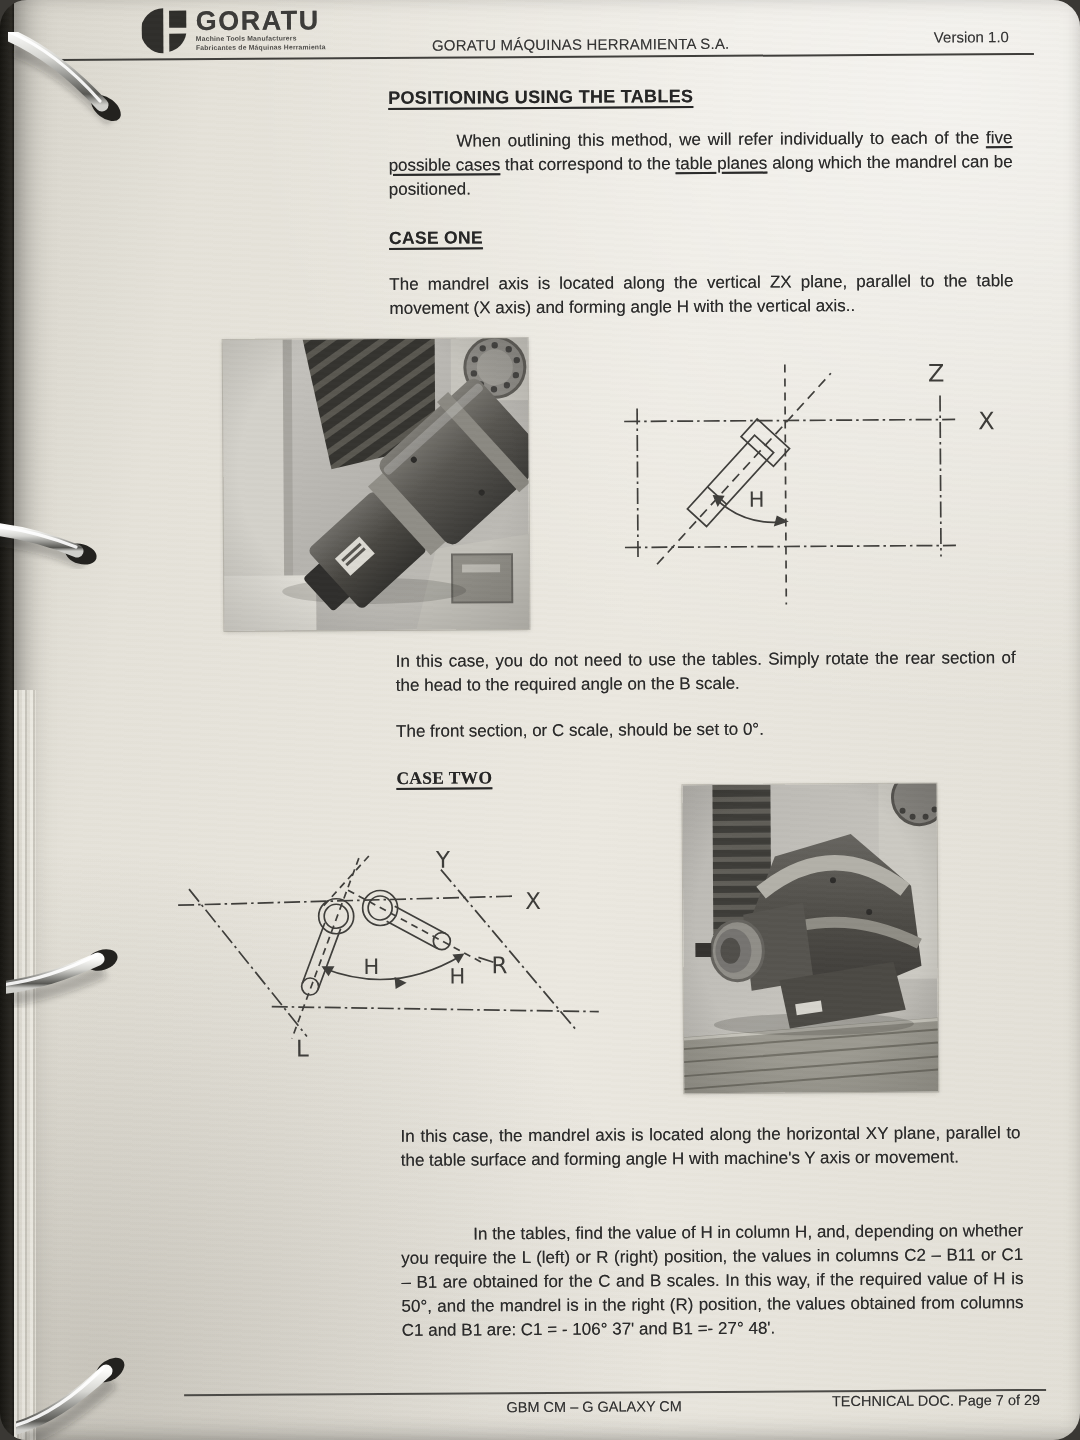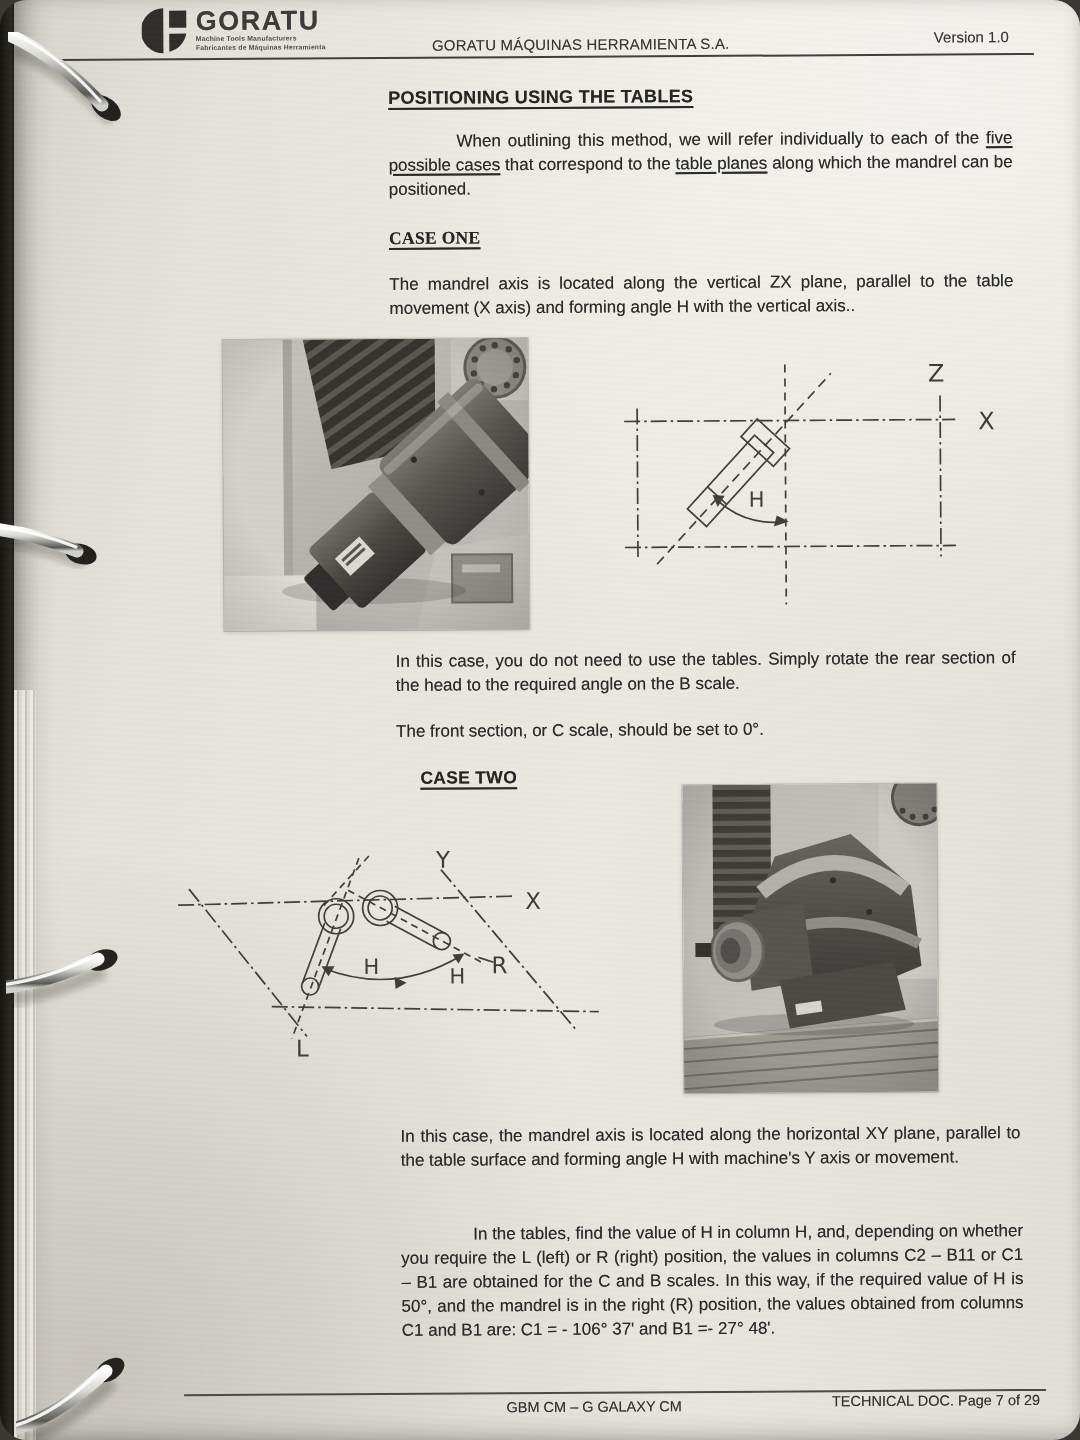--- a/index.html
+++ b/index.html
@@ -73,21 +73,21 @@
       </div>
     </div>
     <div class="hdr-company" style="left:436px;top:36px;">GORATU MÁQUINAS HERRAMIENTA S.A.</div>
     <div class="hdr-version" style="left:938px;top:31px;">Version 1.0</div>
     <div class="rule" style="left:62px;top:56px;width:976px;height:2px;"></div>
 
     <div class="hd" style="left:392px;top:87px;font-size:18px;">POSITIONING USING THE TABLES</div>
 
     <div class="para" style="left:392px;top:129px;width:624px;text-indent:68px;"><span>When outlining this method, we will refer individually to each of the </span><span class="u">five possible cases</span><span> that correspond to the </span><span class="u">table planes</span><span> along which the mandrel can be positioned.</span></div>
 
-    <div class="hd" style="left:392px;top:227px;font-family:Liberation Serif, serif;">CASE ONE</div>
+    <div class="hd" style="left:392px;top:227px;">CASE ONE</div>
     <div class="para" style="left:392px;top:272px;width:624px;">The mandrel axis is located along the vertical ZX plane, parallel to the table movement (X axis) and forming angle H with the vertical axis..</div>
 
     <div class="photo" style="left:225px;top:338px;width:305px;height:291px;">
       <svg viewBox="0 0 305 291" preserveAspectRatio="none">
         <defs>
           <linearGradient id="p1bg" x1="0" y1="0" x2="1" y2="1">
             <stop offset="0" stop-color="#c9c7c2"></stop>
               <stop offset=".5" stop-color="#b5b3ae"></stop>
               <stop offset="1" stop-color="#c1bfb9"></stop>
           </linearGradient>
@@ -173,21 +173,21 @@
         </g>
         <text class="dlabel" x="138" y="156" font-size="21">H</text>
         <text class="dlabel" x="318" y="32" font-size="24">Z</text>
         <text class="dlabel" x="368" y="80" font-size="24">X</text>
       </svg>
     </div>
 
     <div class="para" style="left:396px;top:649px;width:620px;">In this case, you do not need to use the tables. Simply rotate the rear section of the head to the required angle on the B scale.</div>
     <div class="para" style="left:396px;top:719px;width:620px;">The front section, or C scale, should be set to 0°.</div>
 
-    <div class="hd" style="left:420px;top:767px;">CASE TWO</div>
+    <div class="hd" style="left:396px;top:767px;font-family:Liberation Serif, serif;">CASE TWO</div>
 
     <div class="diagram" style="left:172px;top:845px;width:430px;height:220px;">
       <svg viewBox="0 0 430 220">
         <g stroke="#3e3d3a" stroke-width="1.7" fill="none">
           <path d="M5,58 L340,51" stroke-dasharray="16 4 2.5 4"></path>
           <path d="M98,160 L425,167" stroke-dasharray="16 4 2.5 4"></path>
           <path d="M268,24 L403,186" stroke-dasharray="16 4 2.5 4"></path>
           <path d="M16,42 L133,190" stroke-dasharray="16 4 2.5 4"></path>
           <path d="M186,12 L118,192" stroke-dasharray="7 5"></path>
           <path d="M196,10 L150,60" stroke-dasharray="7 5"></path>

